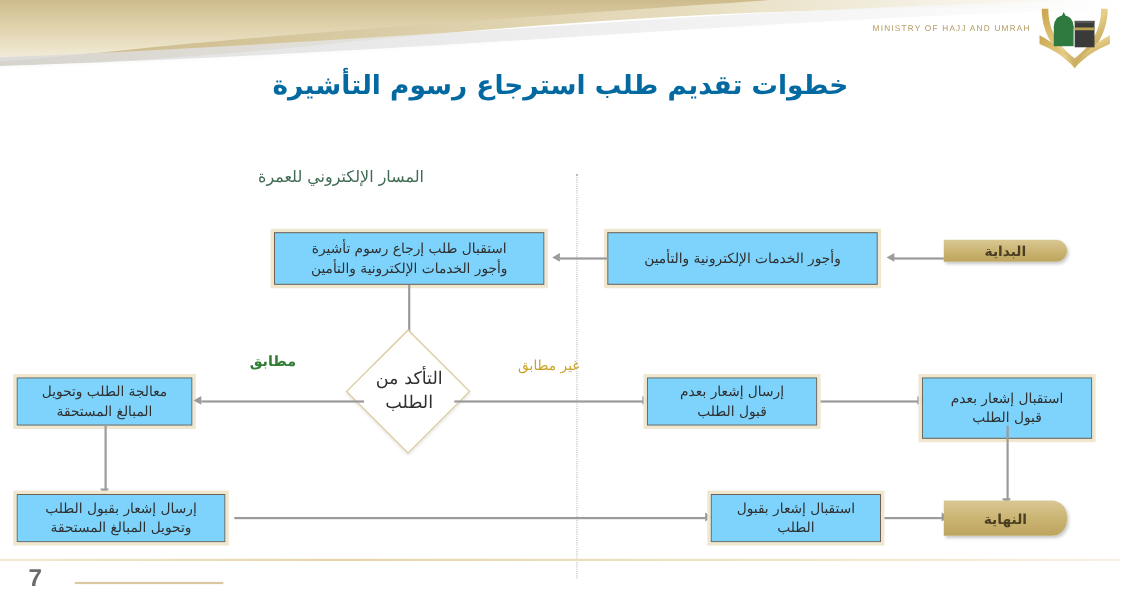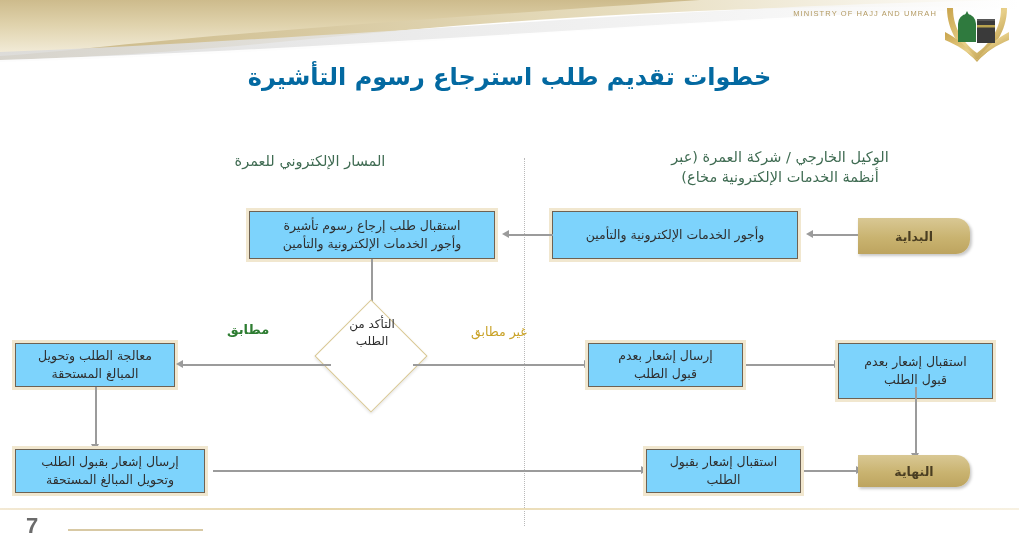--- a/index.html
+++ b/index.html
@@ -21,21 +21,21 @@
     position:absolute;right:4px;top:2px;width:76px;height:62px;
   }
   .logo-text{
     position:absolute;right:82px;top:6px;text-align:right;line-height:1;
   }
   .logo-text .ar{
     font-size:19px;color:#1c6b4a;font-weight:bold;letter-spacing:.5px;
     font-family:"DejaVu Sans","Liberation Sans",sans-serif;
   }
   .logo-text .en{
-    font-size:7.5px;color:#b39a62;letter-spacing:1.1px;margin-top:4px;
+    font-size:7.5px;color:#b39a62;letter-spacing:1.1px;margin-top:16px;
     font-family:"Liberation Sans",sans-serif;direction:ltr;
   }
 
   
   .slide-title{
     position:absolute;left:0;right:0;top:62px;
     text-align:center;color:#0369a1;
     font-size:24px;line-height:1.32;font-weight:bold;
     letter-spacing:.3px;
   }
@@ -82,22 +82,22 @@
   .diamond-wrap{position:absolute;}
   .diamond{
     width:78px;height:78px;
     background:#ffffff;
     border:1.5px solid #d8c68f;
     transform:rotate(45deg);
     box-shadow:1px 1px 3px rgba(0,0,0,.12);
   }
   .diamond-label{
     position:absolute;left:0;top:0;width:100%;height:100%;
-    display:flex;align-items:flex-start;justify-content:center;
-    text-align:center;font-size:12px;color:#2f2f2f;line-height:1.4;
+    display:flex;align-items:center;justify-content:center;
+    text-align:center;font-size:16px;color:#2f2f2f;line-height:1.4;
   }
 
   
   .branch-label{position:absolute;font-size:13px;font-weight:bold;}
   .branch-label.match{color:#2e7d32;}
   .branch-label.nomatch{color:#c9a227;font-weight:normal;font-size:12.5px;}
 
   
   .conn{position:absolute;background:#9b9b9b;}
   .conn.h{height:1.5px;}
@@ -177,28 +177,24 @@
 
   <div class="logo-text">
     <div class="en">MINISTRY OF HAJJ AND UMRAH</div>
   </div>
 
   <div class="slide-title">
     <span>خطوات تقديم طلب استرجاع رسوم التأشيرة</span>
   </div>
 
   <div class="col-head left">المسار الإلكتروني للعمرة</div>
-  <div class="col-head right">
-    <div>الوكيل الخارجي / شركة العمرة (عبر</div>
-    <div>أنظمة الخدمات الإلكترونية مخاع)</div>
-  </div>
 
   <div class="divider"></div>
 
-  <div class="term" style="left:858px;top:218px;width:112px;height:36px;">البداية</div>
+  <div class="term" style="left:858px;top:218px;width:112px;height:20px;">البداية</div>
 
   <div class="node" style="left:552px;top:211px;width:246px;height:48px;">
     <div>
       <div>وأجور الخدمات الإلكترونية والتأمين</div>
     </div>
   </div>
 
   <div class="conn h" style="left:812px;top:234px;width:46px;"></div>
   <div class="arrow left" style="left:806px;top:230px;"></div>
 

